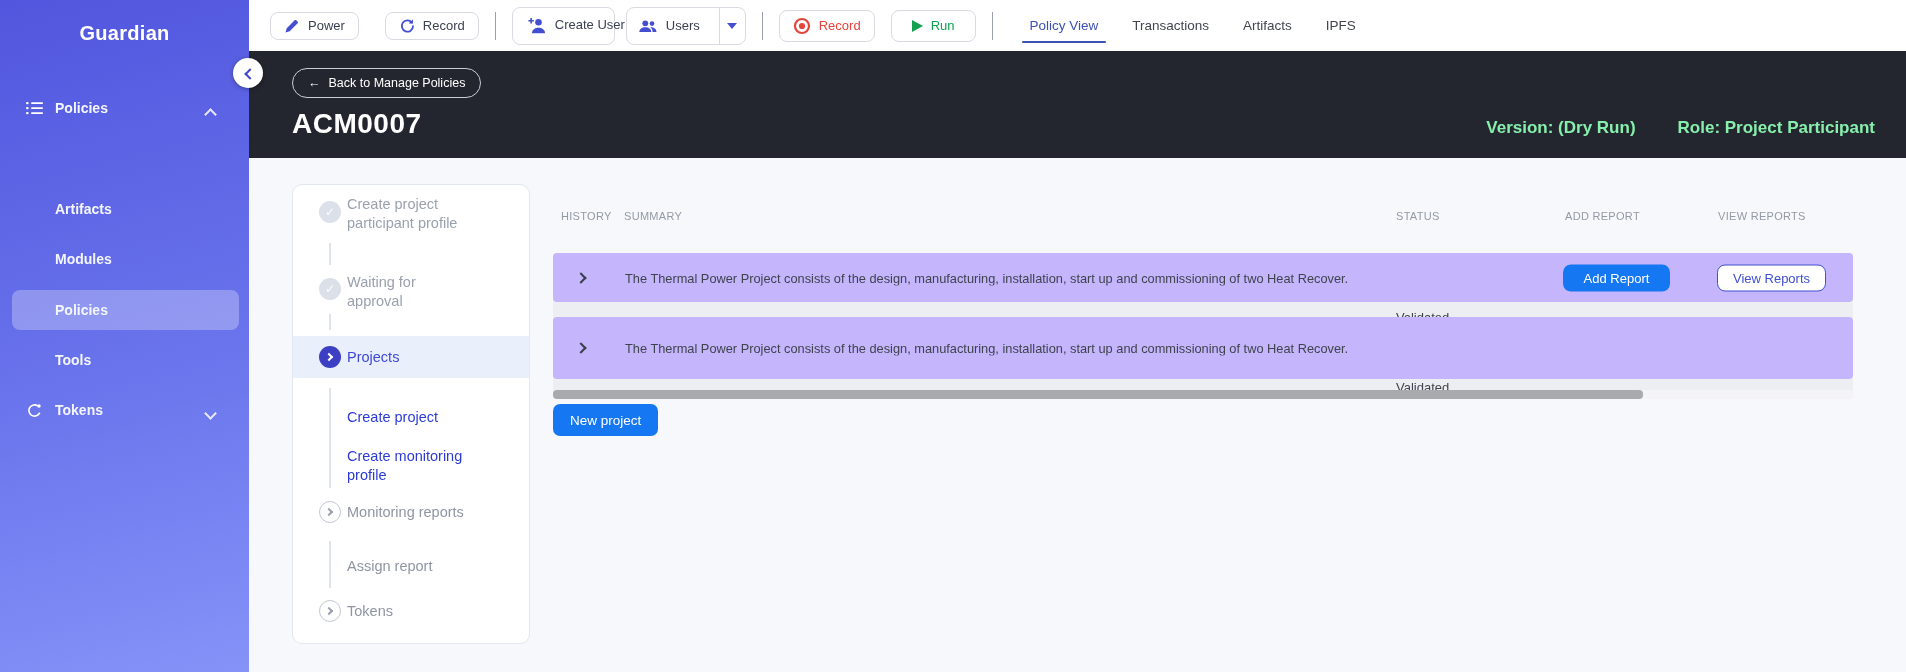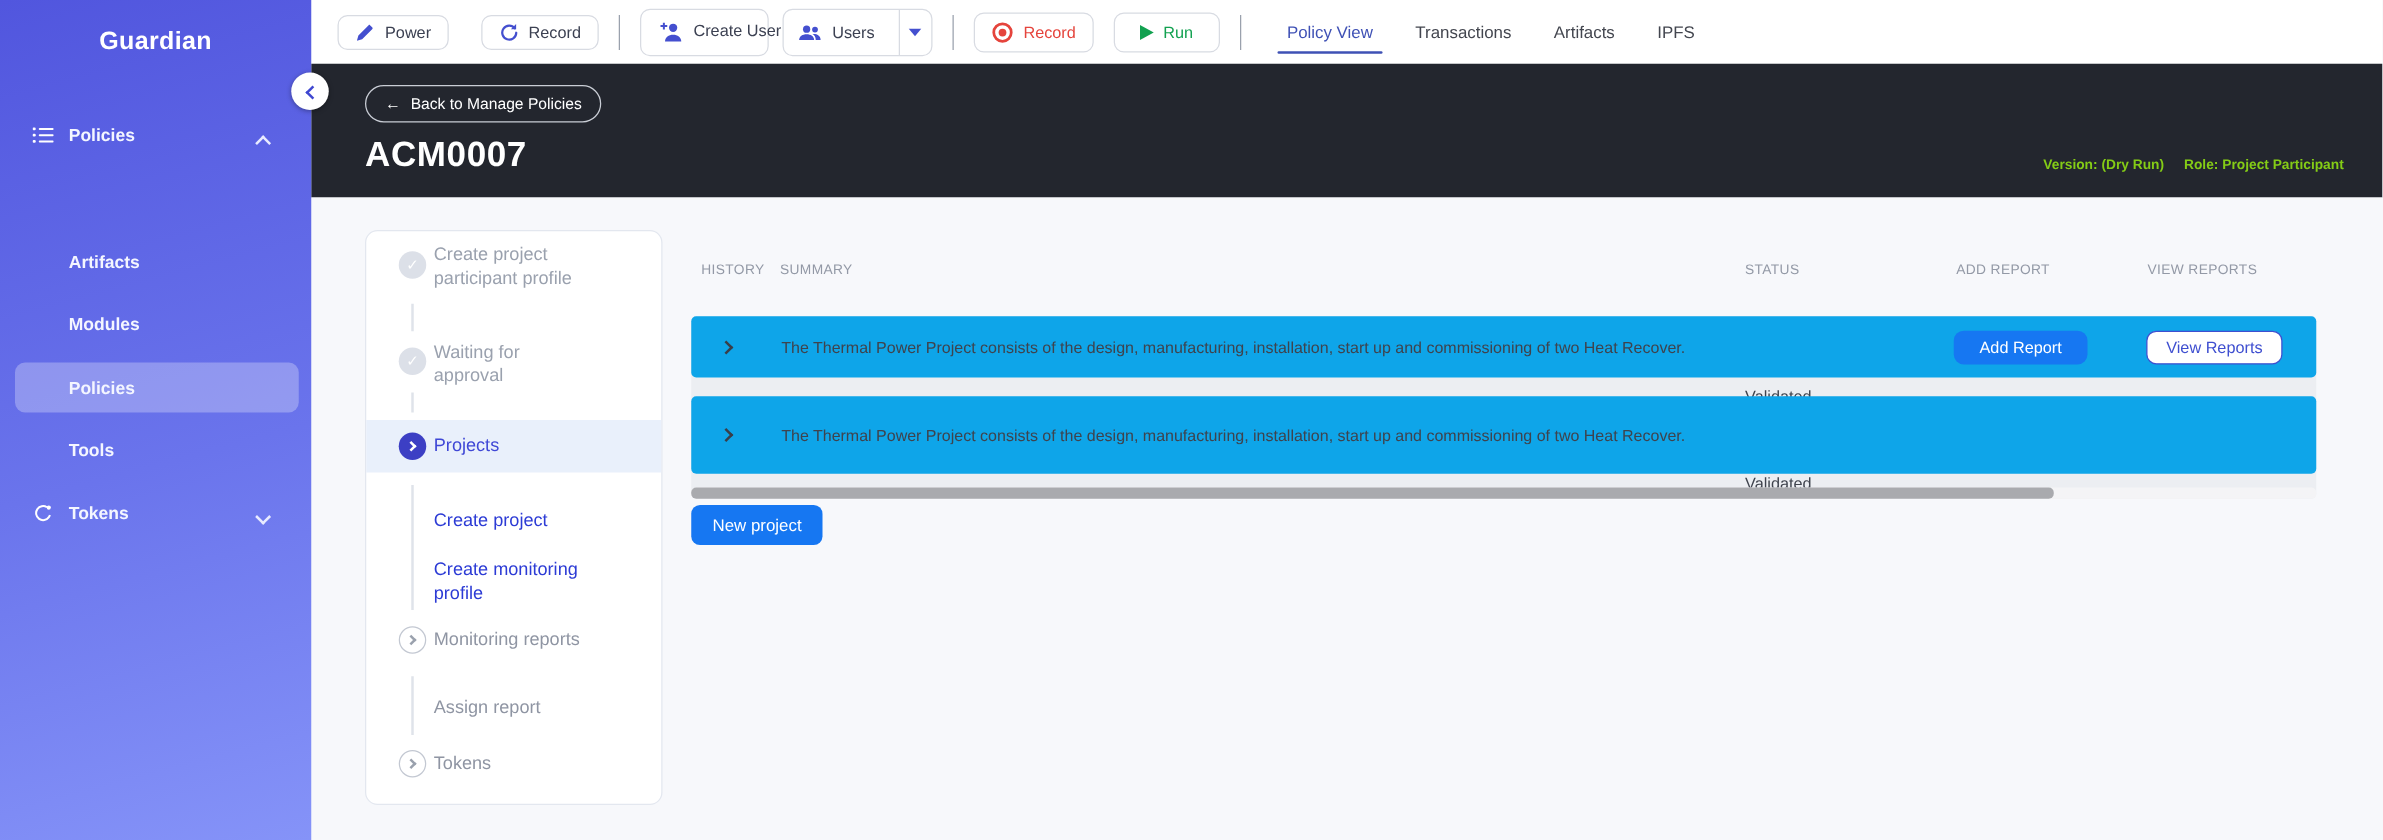--- a/index.html
+++ b/index.html
@@ -64,22 +64,22 @@
     height:2px; background:#3f51b5; border-radius:1px; }
 
   
   #pheader { position:relative; height:107px; background:#23262e; }
   #back-btn { position:absolute; left:43px; top:17px; height:30px; border-radius:16px;
     background:transparent; border:1px solid #c9cdd5; color:#fff; font-size:12.5px;
     padding:0 15px; display:flex; align-items:center; gap:8px; cursor:pointer;
     font-family:inherit; }
   #policy-title { position:absolute; left:43px; top:57px; color:#fff; font-size:28px;
     font-weight:700; letter-spacing:.5px; }
-  #pheader-meta { position:absolute; right:31px; bottom:20px; display:flex; gap:16px;
-    color:#84cc16; font-size:11px; font-weight:700; }
+  #pheader-meta { position:absolute; right:31px; bottom:20px; display:flex; gap:42px;
+    color:#86efac; font-size:17px; font-weight:700; }
 
   
   #content { position:relative; height:514px; background:#f7f8fb; }
 
   
   #stepper { position:absolute; left:43px; top:26px; width:238px; height:460px;
     background:#fff; border:1px solid #e3e7ef; border-radius:10px; }
   .step-ico { position:absolute; left:26px; width:22px; height:22px; border-radius:50%;
     display:flex; align-items:center; justify-content:center; }
   .step-ico.done { background:#dce0e8; color:#fff; font-size:12px; font-weight:700; }
@@ -96,21 +96,21 @@
   .connector { position:absolute; left:36px; width:2px; background:#dfe3ea; }
   #step-active-bg { position:absolute; left:0; top:151px; width:100%; height:42px;
     background:#e9f0fb; }
 
   
   #table { position:absolute; left:304px; top:0; width:1300px; height:300px; }
   .th { position:absolute; top:52px; font-size:11px; font-weight:500; color:#9399a6;
     letter-spacing:.3px; }
   #rows-panel { position:absolute; left:0; top:95px; width:1300px; height:146px;
     background:#eceef2; border-radius:4px; }
-  .trow { position:absolute; left:0; width:1300px; background:#0ea5e9; border-radius:4px; }
+  .trow { position:absolute; left:0; width:1300px; background:#c4b5fd; border-radius:4px; }
   #row-0 { top:0; height:49px; }
   #row-1 { top:64px; height:62px; }
   .row-chev { position:absolute; left:24px; top:50%; transform:translateY(-50%) rotate(45deg);
     width:8px; height:8px; border-right:2.2px solid #3a3e48; border-top:2.2px solid #3a3e48;
     cursor:pointer; }
   .cell-summary { position:absolute; left:72px; top:50%; transform:translateY(-50%);
     max-width:765px; white-space:nowrap; overflow:hidden; font-size:12.8px; color:#3f434d; }
   .cell-status { position:absolute; left:843px; top:50%; transform:translateY(-50%);
     font-size:13px; color:#3f434d;margin-top:39px; }
   .btn-add { position:absolute; left:1010px; top:50%; transform:translateY(-50%);

